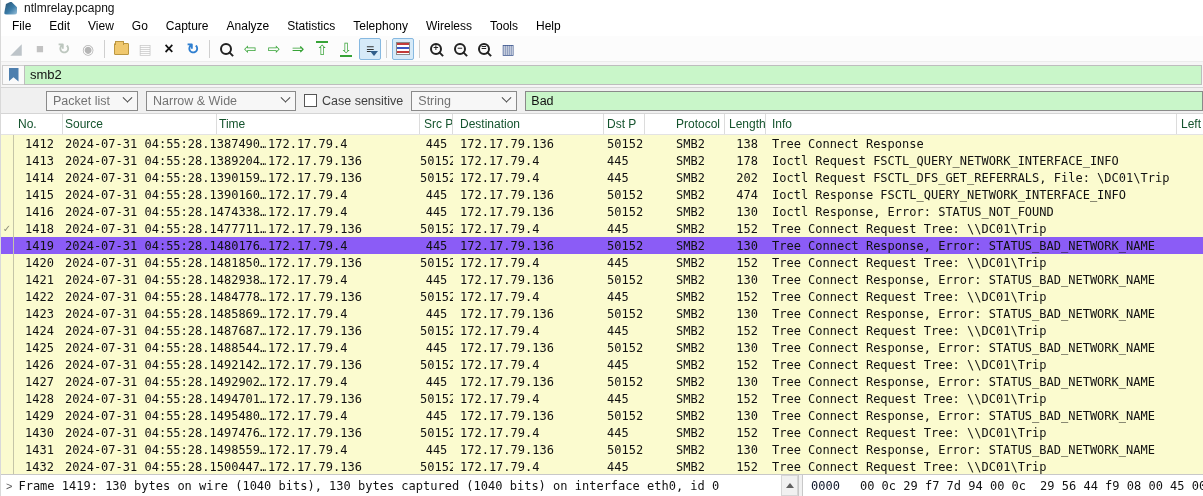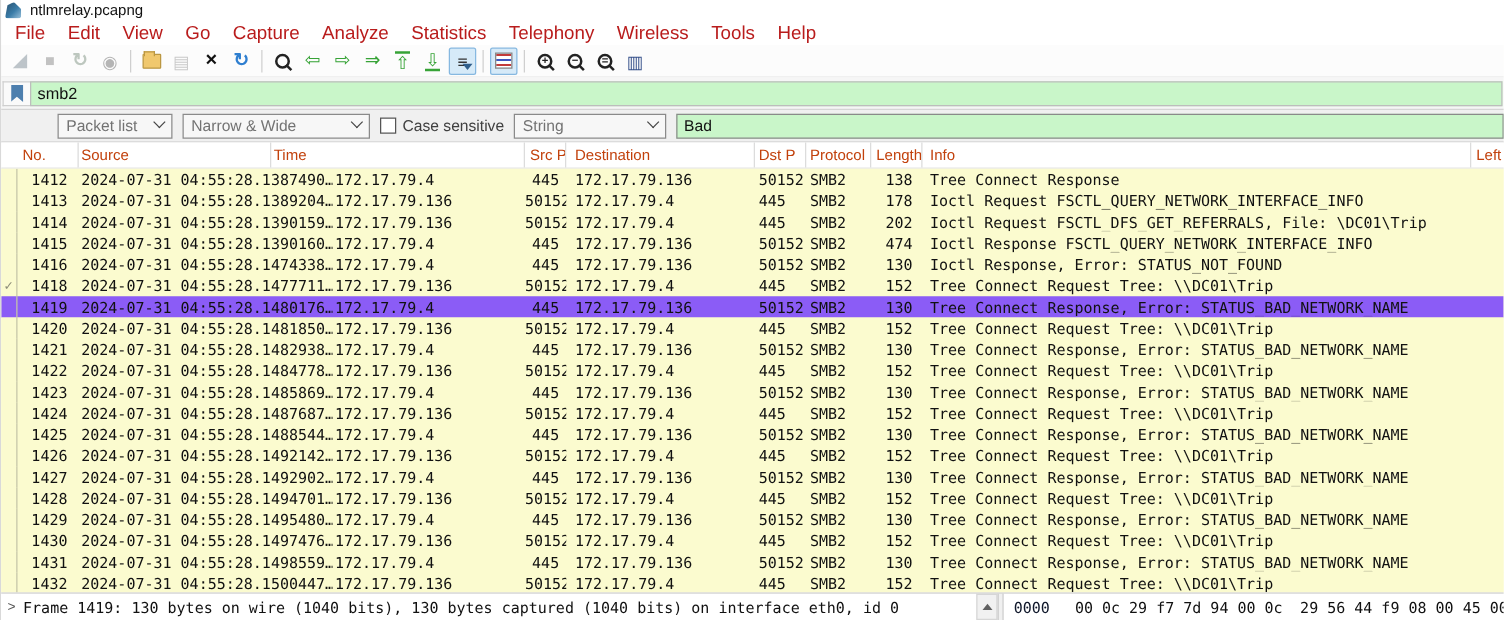--- a/index.html
+++ b/index.html
@@ -11,21 +11,21 @@
   
   .titlebar { height:16px; display:flex; align-items:center; background:#fff; flex:none; }
   .app-icon { width:13px; height:13px; margin:0 7px 0 3px; border-radius:3px;
               background:linear-gradient(135deg,#29506d 0%,#3a7ca8 55%,#9fc4dc 100%);
               clip-path:polygon(0 100%,15% 20%,55% 0,100% 45%,100% 100%); }
   .title-text { font-size:12px; color:#111; }
 
   
   .menubar { height:20px; display:flex; align-items:center; background:#fff; flex:none;
              padding-left:2px; }
-  .menu-item { font-size:15px; color:#b91c1c; padding:1px 9px; cursor:default; }
+  .menu-item { font-size:12px; color:#000000; padding:1px 9px; cursor:default; }
 
   
   .toolbar { height:26px; display:flex; align-items:center; background:#fcfcfc; flex:none;
              padding-left:3px; border-bottom:1px solid #ececec; }
   .tb-btn { width:22px; height:22px; display:flex; align-items:center; justify-content:center;
             margin:0 1px; border:1px solid transparent; border-radius:2px; }
   .tb-btn.active { background:#d6eaf8; border-color:#86b8e0; }
   .tb-btn.disabled { opacity:.38; filter:grayscale(.6); }
   .tb-sep { width:1px; height:18px; background:#cfcfcf; margin:0 4px; }
   .ico { font-size:14px; line-height:1; color:#333; }
@@ -71,48 +71,48 @@
   
   .searchbar { height:26px; display:flex; align-items:center; background:#f0f0f0; flex:none;
                border-bottom:1px solid #d5d5d5; gap:8px; padding-left:45px; }
   .select { height:20px; background:#f7f7f7; border:1px solid #8a8a8a; display:flex;
             align-items:center; justify-content:space-between; font-size:12.5px; color:#737373;
             padding:0 6px; }
   .select .chev { width:7px; height:7px; border-right:1.5px solid #444; border-bottom:1.5px solid #444;
                   transform:rotate(45deg) translate(-2px,-2px); margin-left:8px; }
   .sel-scope { width:92px; }
   .sel-charset { width:150px; }
-  .sel-type { width:122px; }
+  .sel-type { width:106px; }
   .chk-wrap { display:flex; align-items:center; gap:5px; }
   .checkbox { width:13px; height:13px; background:#fff; border:1px solid #555; }
   .chk-label { font-size:12.5px; color:#404040; }
   .search-input { flex:1; height:20px; background:#c9f6c9; border:1px solid #8a8a8a;
                   font-size:12.5px; color:#111; display:flex; align-items:center;
                   padding-left:5px; margin-right:0; }
 
   
   .pkt-header { height:21px; display:flex; align-items:center; background:#fff; flex:none;
-                border-bottom:1px solid #e3e3e3; font-size:12px; color:#c2410c; }
+                border-bottom:1px solid #e3e3e3; font-size:12px; color:#14532d; }
   .hcell { height:100%; display:flex; align-items:center; border-right:1px solid #dcdcdc;
            padding-left:4px; overflow:hidden; white-space:nowrap; flex:none; }
   .pkt-list { flex:1; overflow:hidden; background:#fbfbcf;
               font-family:"DejaVu Sans Mono", monospace; font-size:12px; color:#111; }
   .prow { height:17px; display:flex; align-items:center; background:#fbfbcf; white-space:nowrap; }
   .prow.selected { background:#8b5cf6; }
   .cell { overflow:hidden; flex:none; }
   .c-margin { width:13px; text-align:center; color:#8c8c78; font-size:10px; height:100%;
               border-right:1px solid #c5c5a8; display:flex; align-items:center; justify-content:center;
               font-family:"Liberation Sans", sans-serif; }
   .c-no    { width:49px; text-align:right; padding-right:9px; }
   .c-time  { width:203px; padding-left:2px; }
   .c-source{ width:154px; padding-left:2px; }
   .c-srcp  { width:33px; text-align:center; }
   .c-dest  { width:151px; padding-left:7px; }
   .c-dstp  { width:41px; padding-left:3px; }
-  .c-proto { width:52px; padding-left:3px; }
+  .c-proto { width:52px; padding-left:3px;margin-left:28px; }
   .c-len   { width:41px; text-align:right; padding-right:8px; }
   .c-info  { flex:1 1 auto; padding-left:6px; }
   .h-no { border-right:1px solid #dcdcdc; }
   .h-info { flex:1 1 auto; border-right:1px solid #dcdcdc; }
   .h-left { width:26px; border-right:none; }
 
   
   .bottom { height:22px; flex:none; display:flex; border-top:1px solid #c8c8c8; background:#fff;
             font-family:"DejaVu Sans Mono", monospace; font-size:12px; color:#111; }
   .detail-pane { width:780px; display:flex; align-items:center; background:#fff; overflow:hidden;

